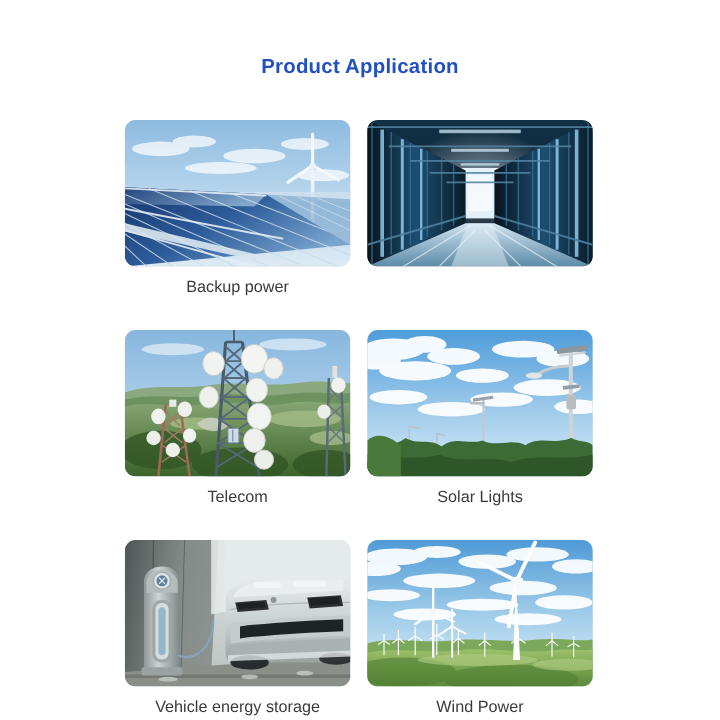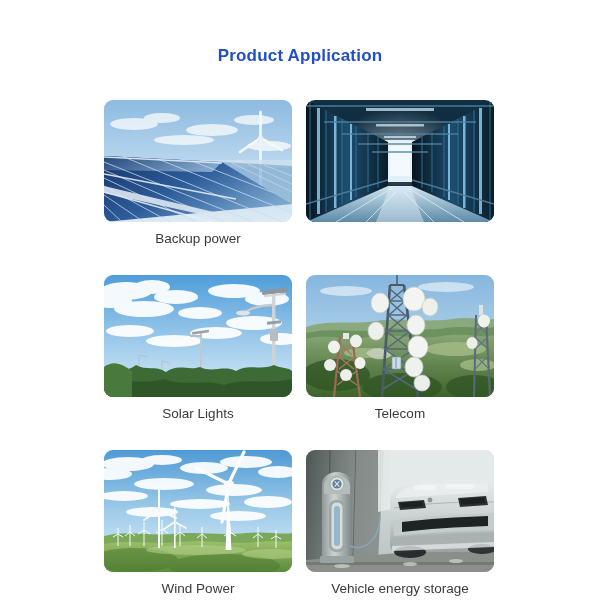--- a/index.html
+++ b/index.html
@@ -226,20 +226,127 @@
             <line x1="98" y1="92" x2="128" y2="122"></line>
           </g>
           <polygon points="84,86 104,86 118,122 70,122" fill="#e9f4fa" opacity="0.45"></polygon>
 
           <g stroke="#4d7f9c" stroke-width="1.6" fill="none" opacity="0.9">
             <path d="M0,104 L82,80"></path>
             <path d="M188,104 L106,80"></path>
           </g>
         </svg>
       </div>
+    </div>
+
+    <div class="tile">
+      <div class="thumb">
+        <svg viewBox="0 0 188 122" preserveAspectRatio="none">
+          <defs>
+            <linearGradient id="t4sky" x1="0" y1="0" x2="0" y2="1">
+              <stop offset="0" stop-color="#86b7df"></stop>
+              <stop offset="1" stop-color="#cfe3f1"></stop>
+            </linearGradient>
+            <linearGradient id="t4hill" x1="0" y1="0" x2="0" y2="1">
+              <stop offset="0" stop-color="#86a573"></stop>
+              <stop offset="1" stop-color="#3c6329"></stop>
+            </linearGradient>
+          </defs>
+          <rect width="188" height="122" fill="url(#t4sky)"></rect>
+          <g fill="#ffffff" opacity="0.55">
+            <ellipse cx="40" cy="16" rx="26" ry="5"></ellipse>
+            <ellipse cx="140" cy="12" rx="28" ry="5"></ellipse>
+          </g>
+
+          <path d="M0,52 C24,44 48,50 70,46 C96,42 120,48 146,44 C166,41 180,46 188,44 L188,70 L0,70 Z" fill="#8aa97f"></path>
+          <path d="M0,58 C26,52 44,58 66,55 C92,51 116,57 140,53 C164,50 178,55 188,52 L188,78 L0,78 Z" fill="#6e9160"></path>
+
+          <path d="M0,64 C20,58 40,66 62,62 C88,57 110,66 136,61 C160,57 176,64 188,60 L188,122 L0,122 Z" fill="url(#t4hill)"></path>
+
+          <g fill="#a8bf8a" opacity="0.75">
+            <ellipse cx="150" cy="74" rx="30" ry="7"></ellipse>
+            <ellipse cx="60" cy="78" rx="22" ry="5"></ellipse>
+            <ellipse cx="172" cy="90" rx="18" ry="6"></ellipse>
+          </g>
+          <g fill="#2f5424" opacity="0.75">
+            <ellipse cx="30" cy="100" rx="34" ry="16"></ellipse>
+            <ellipse cx="96" cy="112" rx="40" ry="14"></ellipse>
+            <ellipse cx="168" cy="112" rx="28" ry="12"></ellipse>
+          </g>
+
+          <path d="M60,78 C68,70 80,72 86,80 C80,86 66,86 60,78 Z" fill="#c8cfc0" opacity="0.85"></path>
+
+          <g>
+
+            <path d="M84,10 L76,122" stroke="#4a5a68" stroke-width="2.6" fill="none"></path>
+            <path d="M98,10 L112,122" stroke="#4a5a68" stroke-width="2.6" fill="none"></path>
+            <path d="M84,10 L98,10" stroke="#4a5a68" stroke-width="2.2"></path>
+
+            <g stroke="#55687a" stroke-width="1.5" fill="none">
+              <path d="M84,14 L98,26 M98,14 L84,26"></path>
+              <path d="M83,26 L99,40 M99,26 L83,40"></path>
+              <path d="M82,40 L101,56 M101,40 L82,56"></path>
+              <path d="M80,56 L104,74 M104,56 L80,74"></path>
+              <path d="M78,74 L108,94 M108,74 L78,94"></path>
+              <path d="M77,94 L110,114 M110,94 L77,114"></path>
+              <line x1="83" y1="26" x2="99" y2="26"></line>
+              <line x1="82" y1="40" x2="101" y2="40"></line>
+              <line x1="80" y1="56" x2="104" y2="56"></line>
+              <line x1="78" y1="74" x2="108" y2="74"></line>
+              <line x1="77" y1="94" x2="110" y2="94"></line>
+            </g>
+
+            <line x1="91" y1="10" x2="91" y2="0" stroke="#50606e" stroke-width="1.6"></line>
+
+            <g>
+              <ellipse cx="74" cy="28" rx="9" ry="10" fill="#f1f3f0" stroke="#c9cec6" stroke-width="0.8"></ellipse>
+              <ellipse cx="108" cy="24" rx="11" ry="12" fill="#f4f5f2" stroke="#c9cec6" stroke-width="0.8"></ellipse>
+              <ellipse cx="124" cy="32" rx="8" ry="9" fill="#eef0ec" stroke="#c9cec6" stroke-width="0.8"></ellipse>
+              <ellipse cx="110" cy="50" rx="9" ry="10" fill="#f1f3f0" stroke="#c9cec6" stroke-width="0.8"></ellipse>
+              <ellipse cx="70" cy="56" rx="8" ry="9" fill="#eef0ec" stroke="#c9cec6" stroke-width="0.8"></ellipse>
+              <ellipse cx="112" cy="72" rx="10" ry="11" fill="#f2f4f1" stroke="#c9cec6" stroke-width="0.8"></ellipse>
+              <ellipse cx="108" cy="92" rx="9" ry="10" fill="#eff1ee" stroke="#c9cec6" stroke-width="0.8"></ellipse>
+              <ellipse cx="116" cy="108" rx="8" ry="8" fill="#eceeea" stroke="#c9cec6" stroke-width="0.8"></ellipse>
+            </g>
+
+            <rect x="86" y="82" width="9" height="12" rx="1" fill="#cfdce6" stroke="#7d93a5" stroke-width="0.7"></rect>
+            <line x1="90" y1="83" x2="90" y2="93" stroke="#5c7d98" stroke-width="0.8"></line>
+          </g>
+
+          <g>
+            <path d="M34,62 L28,122" stroke="#9c6a55" stroke-width="2.2" fill="none"></path>
+            <path d="M46,62 L54,122" stroke="#9c6a55" stroke-width="2.2" fill="none"></path>
+            <g stroke="#a97a63" stroke-width="1.2" fill="none">
+              <path d="M34,68 L46,80 M46,68 L34,80"></path>
+              <path d="M33,82 L48,94 M48,82 L33,94"></path>
+              <path d="M31,96 L51,110 M51,96 L31,110"></path>
+            </g>
+            <ellipse cx="28" cy="72" rx="6" ry="6.5" fill="#f0f2ee"></ellipse>
+            <ellipse cx="50" cy="66" rx="6" ry="6.5" fill="#eef0ec"></ellipse>
+            <ellipse cx="24" cy="90" rx="6" ry="6" fill="#eceee9"></ellipse>
+            <ellipse cx="54" cy="88" rx="5.5" ry="6" fill="#f0f2ee"></ellipse>
+            <ellipse cx="40" cy="100" rx="6" ry="6" fill="#edefeb"></ellipse>
+            <rect x="37" y="58" width="6" height="6" fill="#e7e9e4"></rect>
+          </g>
+
+          <g>
+            <path d="M170,40 L168,122" stroke="#5a6a78" stroke-width="2" fill="none"></path>
+            <path d="M180,40 L184,122" stroke="#5a6a78" stroke-width="2" fill="none"></path>
+            <g stroke="#64748a" stroke-width="1.1" fill="none">
+              <path d="M170,48 L180,58 M180,48 L170,58"></path>
+              <path d="M169,62 L182,74 M182,62 L169,74"></path>
+              <path d="M169,80 L183,94 M183,80 L169,94"></path>
+            </g>
+            <ellipse cx="178" cy="46" rx="6" ry="6.5" fill="#f0f2ee"></ellipse>
+            <ellipse cx="166" cy="68" rx="5.5" ry="6" fill="#eceee9"></ellipse>
+            <rect x="173" y="30" width="4" height="10" fill="#dfe2dd"></rect>
+          </g>
+        </svg>
+      </div>
+      <div class="caption">Telecom</div>
     </div>
 
     <div class="tile">
       <div class="thumb">
         <svg viewBox="0 0 188 122" preserveAspectRatio="none">
           <defs>
             <linearGradient id="t3sky" x1="0" y1="0" x2="0" y2="1">
               <stop offset="0" stop-color="#4e9ddb"></stop>
               <stop offset="0.55" stop-color="#9fcbeb"></stop>
               <stop offset="1" stop-color="#d8ecf8"></stop>
@@ -294,121 +401,114 @@
           <path d="M0,92 C10,84 20,90 28,96 L28,122 L0,122 Z" fill="#4a7a3b"></path>
         </svg>
       </div>
       <div class="caption">Solar Lights</div>
     </div>
 
     <div class="tile">
       <div class="thumb">
         <svg viewBox="0 0 188 122" preserveAspectRatio="none">
           <defs>
-            <linearGradient id="t4sky" x1="0" y1="0" x2="0" y2="1">
-              <stop offset="0" stop-color="#86b7df"></stop>
-              <stop offset="1" stop-color="#cfe3f1"></stop>
-            </linearGradient>
-            <linearGradient id="t4hill" x1="0" y1="0" x2="0" y2="1">
-              <stop offset="0" stop-color="#86a573"></stop>
-              <stop offset="1" stop-color="#3c6329"></stop>
+            <linearGradient id="t5wall" x1="0" y1="0" x2="1" y2="0.2">
+              <stop offset="0" stop-color="#4e5655"></stop>
+              <stop offset="0.45" stop-color="#767e7c"></stop>
+              <stop offset="1" stop-color="#9aa19d"></stop>
+            </linearGradient>
+            <linearGradient id="t5charger" x1="0" y1="0" x2="1" y2="0">
+              <stop offset="0" stop-color="#8f9797"></stop>
+              <stop offset="0.4" stop-color="#cdd3d3"></stop>
+              <stop offset="1" stop-color="#7e8787"></stop>
+            </linearGradient>
+            <linearGradient id="t5car" x1="0" y1="0" x2="0" y2="1">
+              <stop offset="0" stop-color="#e7ebeb"></stop>
+              <stop offset="0.55" stop-color="#c9d0d0"></stop>
+              <stop offset="1" stop-color="#9aa2a2"></stop>
+            </linearGradient>
+            <linearGradient id="t5sky" x1="0" y1="0" x2="0" y2="1">
+              <stop offset="0" stop-color="#dfe6e6"></stop>
+              <stop offset="1" stop-color="#b8c2bf"></stop>
             </linearGradient>
           </defs>
-          <rect width="188" height="122" fill="url(#t4sky)"></rect>
-          <g fill="#ffffff" opacity="0.55">
-            <ellipse cx="40" cy="16" rx="26" ry="5"></ellipse>
-            <ellipse cx="140" cy="12" rx="28" ry="5"></ellipse>
-          </g>
-
-          <path d="M0,52 C24,44 48,50 70,46 C96,42 120,48 146,44 C166,41 180,46 188,44 L188,70 L0,70 Z" fill="#8aa97f"></path>
-          <path d="M0,58 C26,52 44,58 66,55 C92,51 116,57 140,53 C164,50 178,55 188,52 L188,78 L0,78 Z" fill="#6e9160"></path>
-
-          <path d="M0,64 C20,58 40,66 62,62 C88,57 110,66 136,61 C160,57 176,64 188,60 L188,122 L0,122 Z" fill="url(#t4hill)"></path>
-
-          <g fill="#a8bf8a" opacity="0.75">
-            <ellipse cx="150" cy="74" rx="30" ry="7"></ellipse>
-            <ellipse cx="60" cy="78" rx="22" ry="5"></ellipse>
-            <ellipse cx="172" cy="90" rx="18" ry="6"></ellipse>
-          </g>
-          <g fill="#2f5424" opacity="0.75">
-            <ellipse cx="30" cy="100" rx="34" ry="16"></ellipse>
-            <ellipse cx="96" cy="112" rx="40" ry="14"></ellipse>
-            <ellipse cx="168" cy="112" rx="28" ry="12"></ellipse>
-          </g>
-
-          <path d="M60,78 C68,70 80,72 86,80 C80,86 66,86 60,78 Z" fill="#c8cfc0" opacity="0.85"></path>
-
-          <g>
-
-            <path d="M84,10 L76,122" stroke="#4a5a68" stroke-width="2.6" fill="none"></path>
-            <path d="M98,10 L112,122" stroke="#4a5a68" stroke-width="2.6" fill="none"></path>
-            <path d="M84,10 L98,10" stroke="#4a5a68" stroke-width="2.2"></path>
-
-            <g stroke="#55687a" stroke-width="1.5" fill="none">
-              <path d="M84,14 L98,26 M98,14 L84,26"></path>
-              <path d="M83,26 L99,40 M99,26 L83,40"></path>
-              <path d="M82,40 L101,56 M101,40 L82,56"></path>
-              <path d="M80,56 L104,74 M104,56 L80,74"></path>
-              <path d="M78,74 L108,94 M108,74 L78,94"></path>
-              <path d="M77,94 L110,114 M110,94 L77,114"></path>
-              <line x1="83" y1="26" x2="99" y2="26"></line>
-              <line x1="82" y1="40" x2="101" y2="40"></line>
-              <line x1="80" y1="56" x2="104" y2="56"></line>
-              <line x1="78" y1="74" x2="108" y2="74"></line>
-              <line x1="77" y1="94" x2="110" y2="94"></line>
-            </g>
-
-            <line x1="91" y1="10" x2="91" y2="0" stroke="#50606e" stroke-width="1.6"></line>
-
-            <g>
-              <ellipse cx="74" cy="28" rx="9" ry="10" fill="#f1f3f0" stroke="#c9cec6" stroke-width="0.8"></ellipse>
-              <ellipse cx="108" cy="24" rx="11" ry="12" fill="#f4f5f2" stroke="#c9cec6" stroke-width="0.8"></ellipse>
-              <ellipse cx="124" cy="32" rx="8" ry="9" fill="#eef0ec" stroke="#c9cec6" stroke-width="0.8"></ellipse>
-              <ellipse cx="110" cy="50" rx="9" ry="10" fill="#f1f3f0" stroke="#c9cec6" stroke-width="0.8"></ellipse>
-              <ellipse cx="70" cy="56" rx="8" ry="9" fill="#eef0ec" stroke="#c9cec6" stroke-width="0.8"></ellipse>
-              <ellipse cx="112" cy="72" rx="10" ry="11" fill="#f2f4f1" stroke="#c9cec6" stroke-width="0.8"></ellipse>
-              <ellipse cx="108" cy="92" rx="9" ry="10" fill="#eff1ee" stroke="#c9cec6" stroke-width="0.8"></ellipse>
-              <ellipse cx="116" cy="108" rx="8" ry="8" fill="#eceeea" stroke="#c9cec6" stroke-width="0.8"></ellipse>
-            </g>
-
-            <rect x="86" y="82" width="9" height="12" rx="1" fill="#cfdce6" stroke="#7d93a5" stroke-width="0.7"></rect>
-            <line x1="90" y1="83" x2="90" y2="93" stroke="#5c7d98" stroke-width="0.8"></line>
-          </g>
-
-          <g>
-            <path d="M34,62 L28,122" stroke="#9c6a55" stroke-width="2.2" fill="none"></path>
-            <path d="M46,62 L54,122" stroke="#9c6a55" stroke-width="2.2" fill="none"></path>
-            <g stroke="#a97a63" stroke-width="1.2" fill="none">
-              <path d="M34,68 L46,80 M46,68 L34,80"></path>
-              <path d="M33,82 L48,94 M48,82 L33,94"></path>
-              <path d="M31,96 L51,110 M51,96 L31,110"></path>
-            </g>
-            <ellipse cx="28" cy="72" rx="6" ry="6.5" fill="#f0f2ee"></ellipse>
-            <ellipse cx="50" cy="66" rx="6" ry="6.5" fill="#eef0ec"></ellipse>
-            <ellipse cx="24" cy="90" rx="6" ry="6" fill="#eceee9"></ellipse>
-            <ellipse cx="54" cy="88" rx="5.5" ry="6" fill="#f0f2ee"></ellipse>
-            <ellipse cx="40" cy="100" rx="6" ry="6" fill="#edefeb"></ellipse>
-            <rect x="37" y="58" width="6" height="6" fill="#e7e9e4"></rect>
-          </g>
-
-          <g>
-            <path d="M170,40 L168,122" stroke="#5a6a78" stroke-width="2" fill="none"></path>
-            <path d="M180,40 L184,122" stroke="#5a6a78" stroke-width="2" fill="none"></path>
-            <g stroke="#64748a" stroke-width="1.1" fill="none">
-              <path d="M170,48 L180,58 M180,48 L170,58"></path>
-              <path d="M169,62 L182,74 M182,62 L169,74"></path>
-              <path d="M169,80 L183,94 M183,80 L169,94"></path>
-            </g>
-            <ellipse cx="178" cy="46" rx="6" ry="6.5" fill="#f0f2ee"></ellipse>
-            <ellipse cx="166" cy="68" rx="5.5" ry="6" fill="#eceee9"></ellipse>
-            <rect x="173" y="30" width="4" height="10" fill="#dfe2dd"></rect>
-          </g>
+          <rect width="188" height="122" fill="url(#t5sky)"></rect>
+
+          <polygon points="0,0 78,0 72,108 0,112" fill="url(#t5wall)"></polygon>
+
+          <g stroke="#3f4746" stroke-width="1" opacity="0.7">
+            <line x1="24" y1="0" x2="22" y2="110"></line>
+            <line x1="50" y1="0" x2="47" y2="109"></line>
+          </g>
+
+          <polygon points="50,0 78,0 72,108 47,109" fill="#848c89" opacity="0.7"></polygon>
+
+          <rect x="78" y="0" width="110" height="60" fill="#e4eae9"></rect>
+
+          <polygon points="0,110 188,96 188,122 0,122" fill="#8b8f8a"></polygon>
+          <rect x="0" y="112" width="188" height="3" fill="#6f736e" opacity="0.8"></rect>
+
+          <g fill="#cfd6d3" opacity="0.7">
+            <ellipse cx="36" cy="116" rx="8" ry="2"></ellipse>
+            <ellipse cx="104" cy="114" rx="7" ry="2"></ellipse>
+            <ellipse cx="150" cy="111" rx="7" ry="2"></ellipse>
+          </g>
+
+          <g>
+            <path d="M16,34 C16,27 23,22 31,22 C39,22 46,27 46,34 L46,112 L16,112 Z" fill="url(#t5charger)"></path>
+            <path d="M18,36 C18,30 24,25 31,25 C38,25 44,30 44,36 L44,44 L18,44 Z" fill="#b4bcbc"></path>
+
+            <circle cx="31" cy="34" r="7" fill="#dfe5e5" stroke="#9aa2a2" stroke-width="0.8"></circle>
+            <circle cx="31" cy="34" r="4.6" fill="#5f7f9e"></circle>
+            <path d="M28.6,31.4 L33.4,36.6 M33.4,31.4 L28.6,36.6" stroke="#dfe7ee" stroke-width="1.1"></path>
+
+            <rect x="23" y="50" width="16" height="52" rx="7" fill="#9ea6a6"></rect>
+            <rect x="25.5" y="52.5" width="11" height="47" rx="5" fill="#d6dddd"></rect>
+            <rect x="28" y="56" width="6" height="40" rx="3" fill="#7fa8c4" opacity="0.75"></rect>
+
+            <rect x="14" y="106" width="34" height="7" rx="1.5" fill="#9ba2a2"></rect>
+          </g>
+
+          <path d="M44,96 C54,100 62,96 68,88 C72,82 74,74 74,66" stroke="#8aa6bc" stroke-width="1.8" fill="none" opacity="0.9"></path>
+
+          <g>
+
+            <path d="M84,46 C90,36 106,30 130,30 L182,30 C186,30 188,32 188,36 L188,96 C188,100 186,102 182,102 L92,102 C86,102 84,99 84,94 Z" fill="url(#t5car)"></path>
+
+            <path d="M92,44 C98,37 112,33 132,33 L182,33 L182,42 L90,48 Z" fill="#e9eded"></path>
+
+            <g fill="#f4f7f7" opacity="0.85">
+              <rect x="108" y="35" width="22" height="5" rx="2"></rect>
+              <rect x="140" y="34" width="28" height="5" rx="2"></rect>
+            </g>
+
+            <path d="M88,58 C110,54 150,52 188,52" stroke="#aeb6b6" stroke-width="1.1" fill="none"></path>
+
+            <circle cx="124" cy="50" r="2.4" fill="#8d9595"></circle>
+
+            <path d="M92,52 L118,50 L120,58 L94,60 Z" fill="#2b2f31"></path>
+            <path d="M94,53 L116,51.5 L117,56 L95,57.5 Z" fill="#1c2022"></path>
+            <path d="M152,48 L180,46 L182,55 L154,57 Z" fill="#2b2f31"></path>
+            <path d="M154,49 L178,47.5 L179,53 L155,54.5 Z" fill="#1c2022"></path>
+
+            <path d="M88,70 C112,66 150,64 188,63 L188,80 C150,81 112,83 88,86 Z" fill="#c5cccc"></path>
+            <path d="M96,72 C120,69 152,67 182,66 L182,76 C152,77 120,79 96,82 Z" fill="#1e2325"></path>
+
+            <path d="M86,88 C112,85 150,83 188,82 L188,96 C150,97 112,99 88,101 Z" fill="#aab1b1"></path>
+
+            <ellipse cx="104" cy="102" rx="16" ry="6" fill="#1d2123" opacity="0.9"></ellipse>
+            <ellipse cx="176" cy="99" rx="14" ry="5" fill="#1d2123" opacity="0.85"></ellipse>
+
+            <path d="M86,96 L188,92 L188,97 L86,101 Z" fill="#dfe4e4" opacity="0.8"></path>
+          </g>
+
+          <polygon points="72,0 84,0 82,60 72,62" fill="#e2e8e7" opacity="0.9"></polygon>
         </svg>
       </div>
-      <div class="caption">Telecom</div>
+      <div class="caption">Vehicle energy storage</div>
     </div>
 
     <div class="tile">
       <div class="thumb">
         <svg viewBox="0 0 188 122" preserveAspectRatio="none">
           <defs>
             <linearGradient id="t6sky" x1="0" y1="0" x2="0" y2="1">
               <stop offset="0" stop-color="#4f9ad6"></stop>
               <stop offset="0.5" stop-color="#9fcce9"></stop>
               <stop offset="1" stop-color="#e0f0fa"></stop>
@@ -532,114 +632,14 @@
               <line x1="124.5" y1="34" x2="118" y2="72"></line>
             </g>
             <ellipse cx="124.5" cy="34" rx="4.6" ry="3.4" fill="#f4f7f8"></ellipse>
             <rect x="120" y="31" width="10" height="6" rx="2.8" fill="#f8fafa"></rect>
           </g>
         </svg>
       </div>
       <div class="caption">Wind Power</div>
     </div>
 
-    <div class="tile">
-      <div class="thumb">
-        <svg viewBox="0 0 188 122" preserveAspectRatio="none">
-          <defs>
-            <linearGradient id="t5wall" x1="0" y1="0" x2="1" y2="0.2">
-              <stop offset="0" stop-color="#4e5655"></stop>
-              <stop offset="0.45" stop-color="#767e7c"></stop>
-              <stop offset="1" stop-color="#9aa19d"></stop>
-            </linearGradient>
-            <linearGradient id="t5charger" x1="0" y1="0" x2="1" y2="0">
-              <stop offset="0" stop-color="#8f9797"></stop>
-              <stop offset="0.4" stop-color="#cdd3d3"></stop>
-              <stop offset="1" stop-color="#7e8787"></stop>
-            </linearGradient>
-            <linearGradient id="t5car" x1="0" y1="0" x2="0" y2="1">
-              <stop offset="0" stop-color="#e7ebeb"></stop>
-              <stop offset="0.55" stop-color="#c9d0d0"></stop>
-              <stop offset="1" stop-color="#9aa2a2"></stop>
-            </linearGradient>
-            <linearGradient id="t5sky" x1="0" y1="0" x2="0" y2="1">
-              <stop offset="0" stop-color="#dfe6e6"></stop>
-              <stop offset="1" stop-color="#b8c2bf"></stop>
-            </linearGradient>
-          </defs>
-          <rect width="188" height="122" fill="url(#t5sky)"></rect>
-
-          <polygon points="0,0 78,0 72,108 0,112" fill="url(#t5wall)"></polygon>
-
-          <g stroke="#3f4746" stroke-width="1" opacity="0.7">
-            <line x1="24" y1="0" x2="22" y2="110"></line>
-            <line x1="50" y1="0" x2="47" y2="109"></line>
-          </g>
-
-          <polygon points="50,0 78,0 72,108 47,109" fill="#848c89" opacity="0.7"></polygon>
-
-          <rect x="78" y="0" width="110" height="60" fill="#e4eae9"></rect>
-
-          <polygon points="0,110 188,96 188,122 0,122" fill="#8b8f8a"></polygon>
-          <rect x="0" y="112" width="188" height="3" fill="#6f736e" opacity="0.8"></rect>
-
-          <g fill="#cfd6d3" opacity="0.7">
-            <ellipse cx="36" cy="116" rx="8" ry="2"></ellipse>
-            <ellipse cx="104" cy="114" rx="7" ry="2"></ellipse>
-            <ellipse cx="150" cy="111" rx="7" ry="2"></ellipse>
-          </g>
-
-          <g>
-            <path d="M16,34 C16,27 23,22 31,22 C39,22 46,27 46,34 L46,112 L16,112 Z" fill="url(#t5charger)"></path>
-            <path d="M18,36 C18,30 24,25 31,25 C38,25 44,30 44,36 L44,44 L18,44 Z" fill="#b4bcbc"></path>
-
-            <circle cx="31" cy="34" r="7" fill="#dfe5e5" stroke="#9aa2a2" stroke-width="0.8"></circle>
-            <circle cx="31" cy="34" r="4.6" fill="#5f7f9e"></circle>
-            <path d="M28.6,31.4 L33.4,36.6 M33.4,31.4 L28.6,36.6" stroke="#dfe7ee" stroke-width="1.1"></path>
-
-            <rect x="23" y="50" width="16" height="52" rx="7" fill="#9ea6a6"></rect>
-            <rect x="25.5" y="52.5" width="11" height="47" rx="5" fill="#d6dddd"></rect>
-            <rect x="28" y="56" width="6" height="40" rx="3" fill="#7fa8c4" opacity="0.75"></rect>
-
-            <rect x="14" y="106" width="34" height="7" rx="1.5" fill="#9ba2a2"></rect>
-          </g>
-
-          <path d="M44,96 C54,100 62,96 68,88 C72,82 74,74 74,66" stroke="#8aa6bc" stroke-width="1.8" fill="none" opacity="0.9"></path>
-
-          <g>
-
-            <path d="M84,46 C90,36 106,30 130,30 L182,30 C186,30 188,32 188,36 L188,96 C188,100 186,102 182,102 L92,102 C86,102 84,99 84,94 Z" fill="url(#t5car)"></path>
-
-            <path d="M92,44 C98,37 112,33 132,33 L182,33 L182,42 L90,48 Z" fill="#e9eded"></path>
-
-            <g fill="#f4f7f7" opacity="0.85">
-              <rect x="108" y="35" width="22" height="5" rx="2"></rect>
-              <rect x="140" y="34" width="28" height="5" rx="2"></rect>
-            </g>
-
-            <path d="M88,58 C110,54 150,52 188,52" stroke="#aeb6b6" stroke-width="1.1" fill="none"></path>
-
-            <circle cx="124" cy="50" r="2.4" fill="#8d9595"></circle>
-
-            <path d="M92,52 L118,50 L120,58 L94,60 Z" fill="#2b2f31"></path>
-            <path d="M94,53 L116,51.5 L117,56 L95,57.5 Z" fill="#1c2022"></path>
-            <path d="M152,48 L180,46 L182,55 L154,57 Z" fill="#2b2f31"></path>
-            <path d="M154,49 L178,47.5 L179,53 L155,54.5 Z" fill="#1c2022"></path>
-
-            <path d="M88,70 C112,66 150,64 188,63 L188,80 C150,81 112,83 88,86 Z" fill="#c5cccc"></path>
-            <path d="M96,72 C120,69 152,67 182,66 L182,76 C152,77 120,79 96,82 Z" fill="#1e2325"></path>
-
-            <path d="M86,88 C112,85 150,83 188,82 L188,96 C150,97 112,99 88,101 Z" fill="#aab1b1"></path>
-
-            <ellipse cx="104" cy="102" rx="16" ry="6" fill="#1d2123" opacity="0.9"></ellipse>
-            <ellipse cx="176" cy="99" rx="14" ry="5" fill="#1d2123" opacity="0.85"></ellipse>
-
-            <path d="M86,96 L188,92 L188,97 L86,101 Z" fill="#dfe4e4" opacity="0.8"></path>
-          </g>
-
-          <polygon points="72,0 84,0 82,60 72,62" fill="#e2e8e7" opacity="0.9"></polygon>
-        </svg>
-      </div>
-      <div class="caption">Vehicle energy storage</div>
-    </div>
-
   </div>
 </div>
 
 </body></html>

